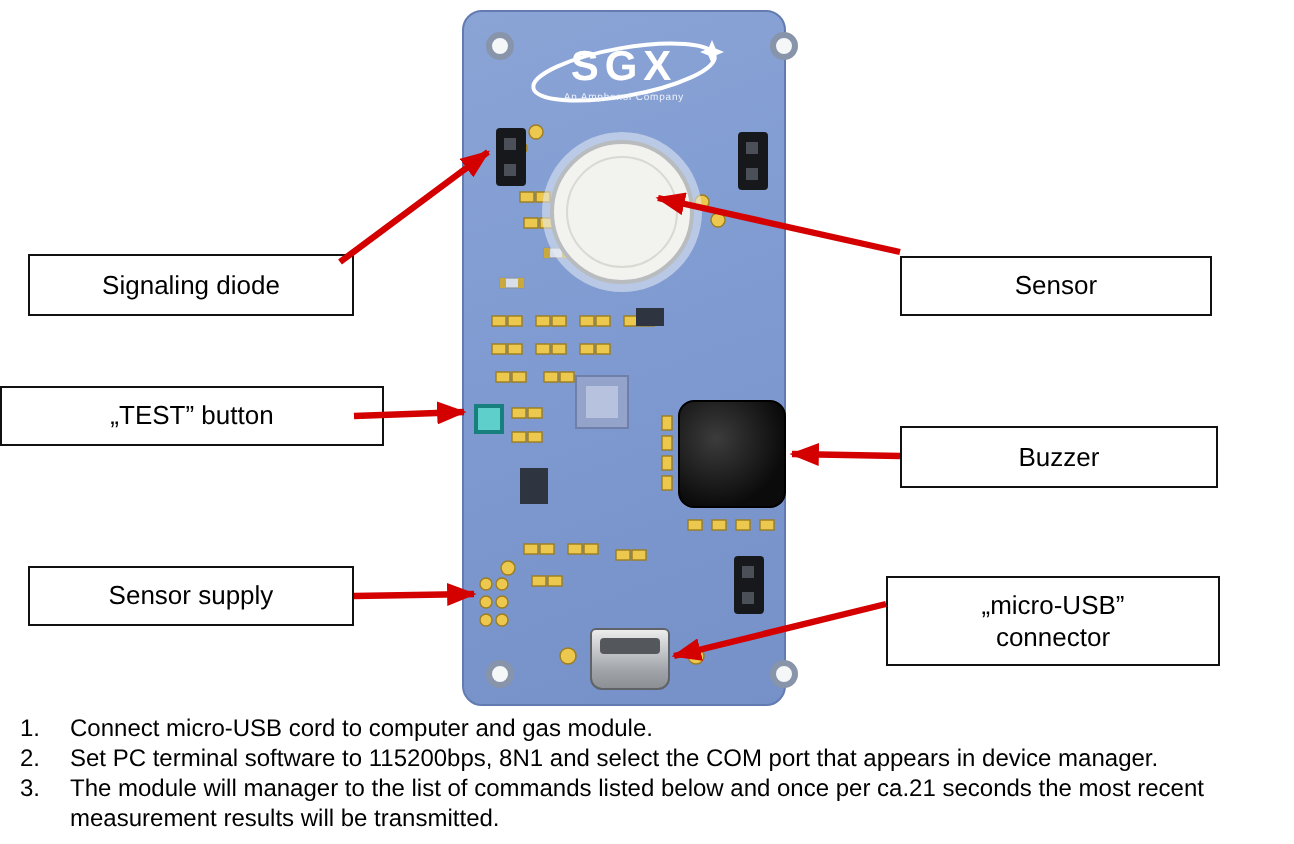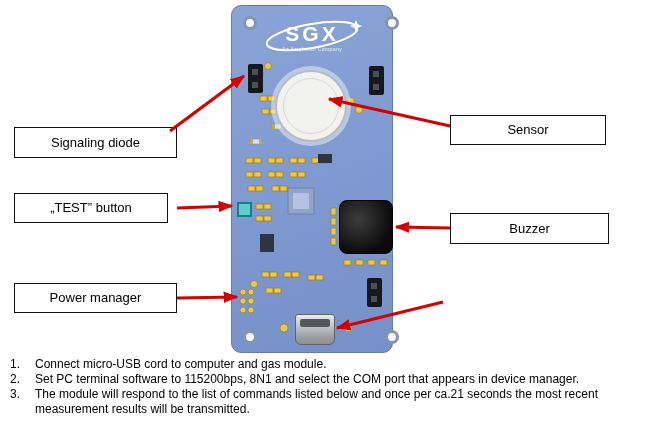--- a/index.html
+++ b/index.html
@@ -61,23 +61,23 @@
   .hdr.h2 { left:137px; top:60px; }
   .hdr.h3 { left:135px; top:272px; }
 
   
   .callout {
     position:absolute; background:#fff; border:1.5px solid #111; z-index:20;
     display:flex; align-items:center; justify-content:center; text-align:center;
     font-size:13px; color:#000; line-height:16px;
   }
   .co-diode   { left:14px;  top:127px; width:163px; height:31px; }
-  .co-test    { left:14px;  top:193px; width:154px; height:30px; }
+  .co-test    { left:0;  top:193px; width:192px; height:30px; }
   .co-power   { left:14px;  top:283px; width:163px; height:30px; }
-  .co-sensor  { left:450px; top:115px; width:156px; height:30px; }
+  .co-sensor  { left:450px; top:128px; width:156px; height:30px; }
   .co-buzzer  { left:450px; top:213px; width:159px; height:31px;text-align:right; }
   .co-usb     { left:443px; top:288px; width:167px; height:45px; flex-direction:column; }
 
   .arrows { position:absolute; left:0; top:0; z-index:30; pointer-events:none; }
 
   
   .instructions { position:absolute; left:10px; top:357px; width:628px; z-index:5;
                   font-size:12px; color:#000; }
   .inst-row { display:flex; line-height:15px; }
   .inst-num { width:25px; flex:0 0 25px; }
@@ -191,27 +191,31 @@
     <div class="hdr h3"></div>
   </div>
 
   <div class="callout co-diode">
     <span>Signaling diode</span>
   </div>
   <div class="callout co-test">
     <span>„TEST” button</span>
   </div>
   <div class="callout co-power">
-    <span>Power manager</span>
+    <span>Sensor supply</span>
   </div>
   <div class="callout co-sensor">
     <span>Sensor</span>
   </div>
   <div class="callout co-buzzer">
     <span>Buzzer</span>
+  </div>
+  <div class="callout co-usb">
+    <span>„micro-USB”</span>
+    <span>connector</span>
   </div>
 
   <svg class="arrows" width="647" height="422" viewBox="0 0 647 422">
     <defs>
       <marker id="ah" markerUnits="strokeWidth" markerWidth="4.6" markerHeight="3.6" refX="4.2" refY="1.8" orient="auto">
         <path d="M0,0 L4.6,1.8 L0,3.6 Z" fill="#d40000"></path>
       </marker>
     </defs>
     <g stroke="#d40000" stroke-width="3.2" fill="none">
       <line x1="170" y1="131" x2="244" y2="76" marker-end="url(#ah)"></line>
@@ -227,17 +231,17 @@
     <div class="inst-row">
       <div class="inst-num">1.</div>
       <div class="inst-txt">Connect micro-USB cord to computer and gas module.</div>
     </div>
     <div class="inst-row">
       <div class="inst-num">2.</div>
       <div class="inst-txt">Set PC terminal software to 115200bps, 8N1 and select the COM port that appears in device manager.</div>
     </div>
     <div class="inst-row">
       <div class="inst-num">3.</div>
-      <div class="inst-txt">The module will respond to the list of commands listed below and once per ca.21 seconds the most recent measurement results will be transmitted.</div>
+      <div class="inst-txt">The module will manager to the list of commands listed below and once per ca.21 seconds the most recent measurement results will be transmitted.</div>
     </div>
   </div>
 
 </div>
 
 </body></html>

